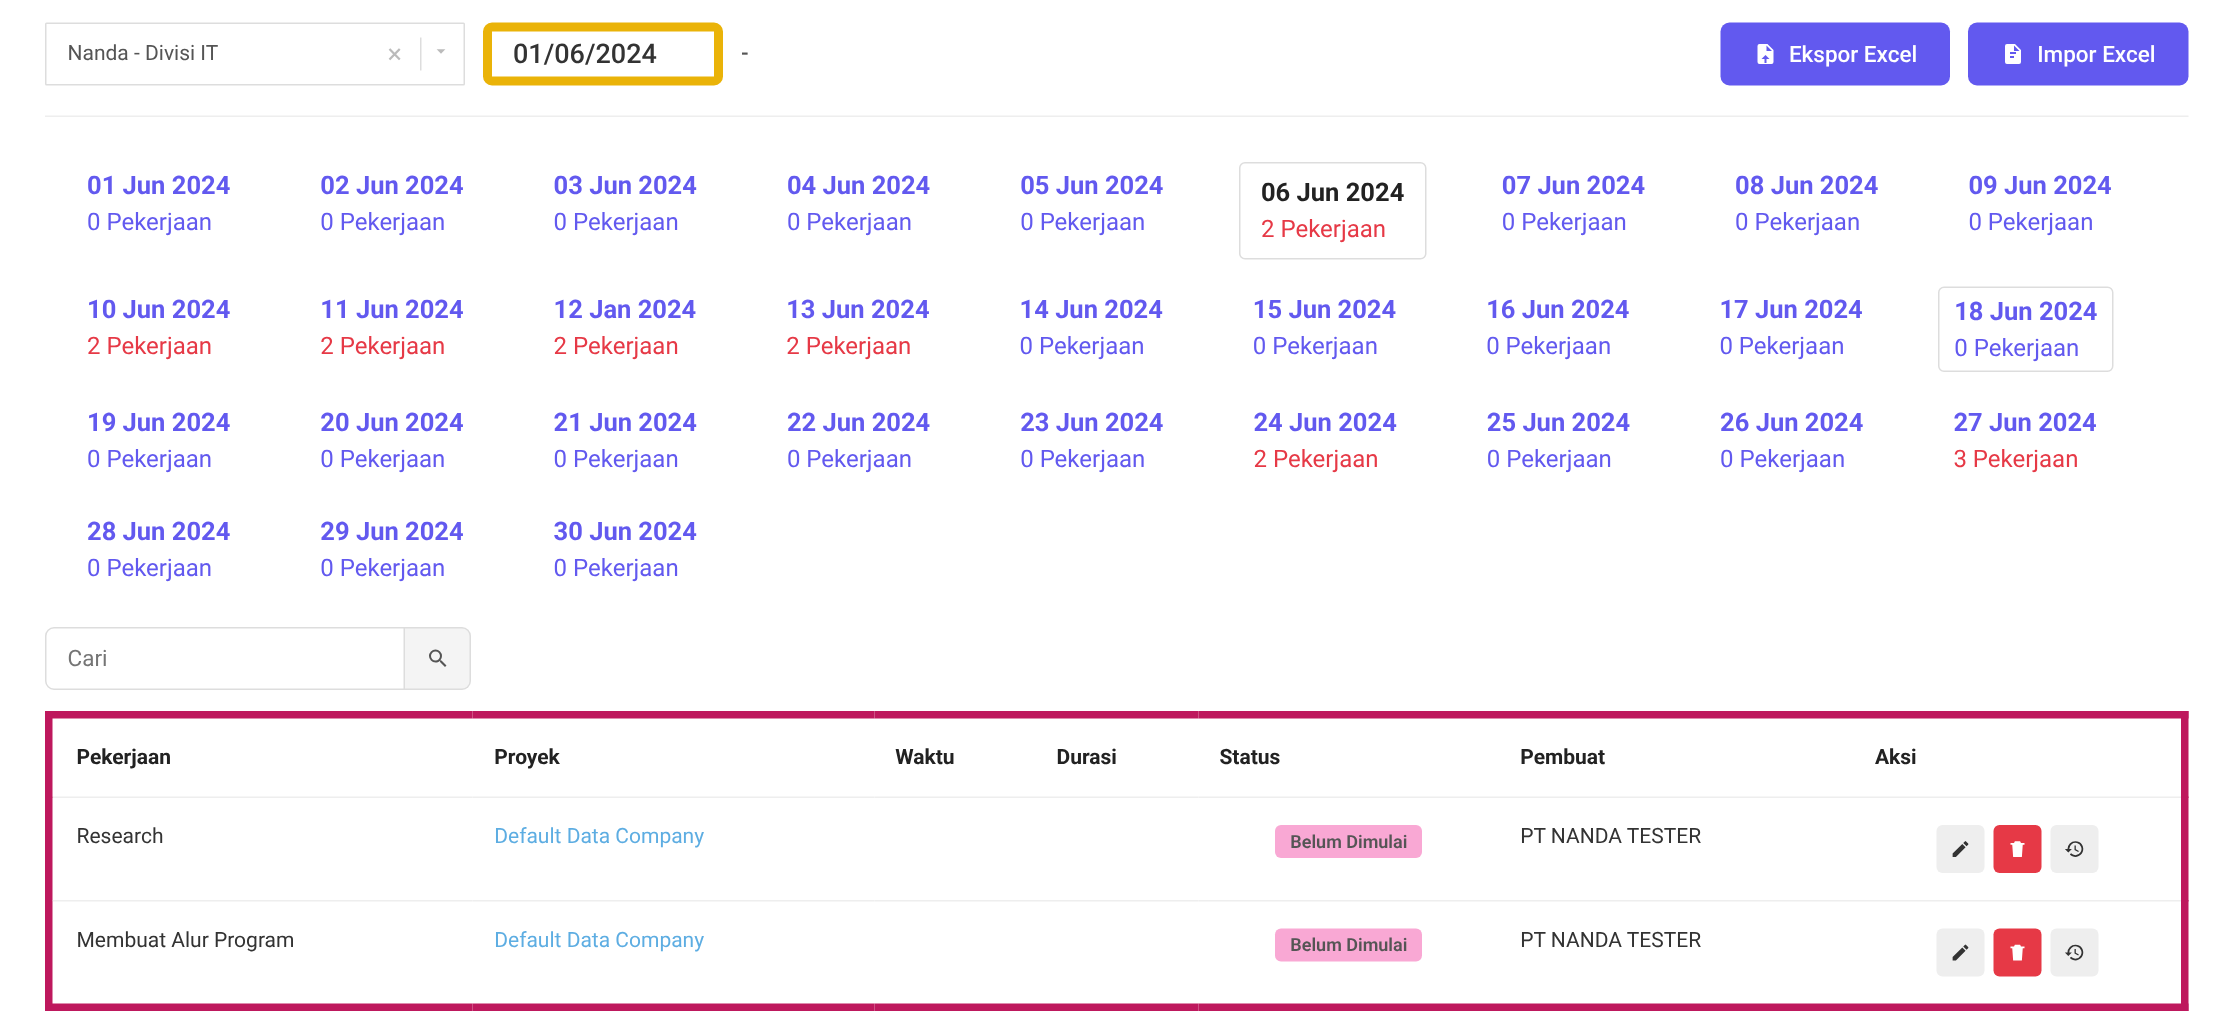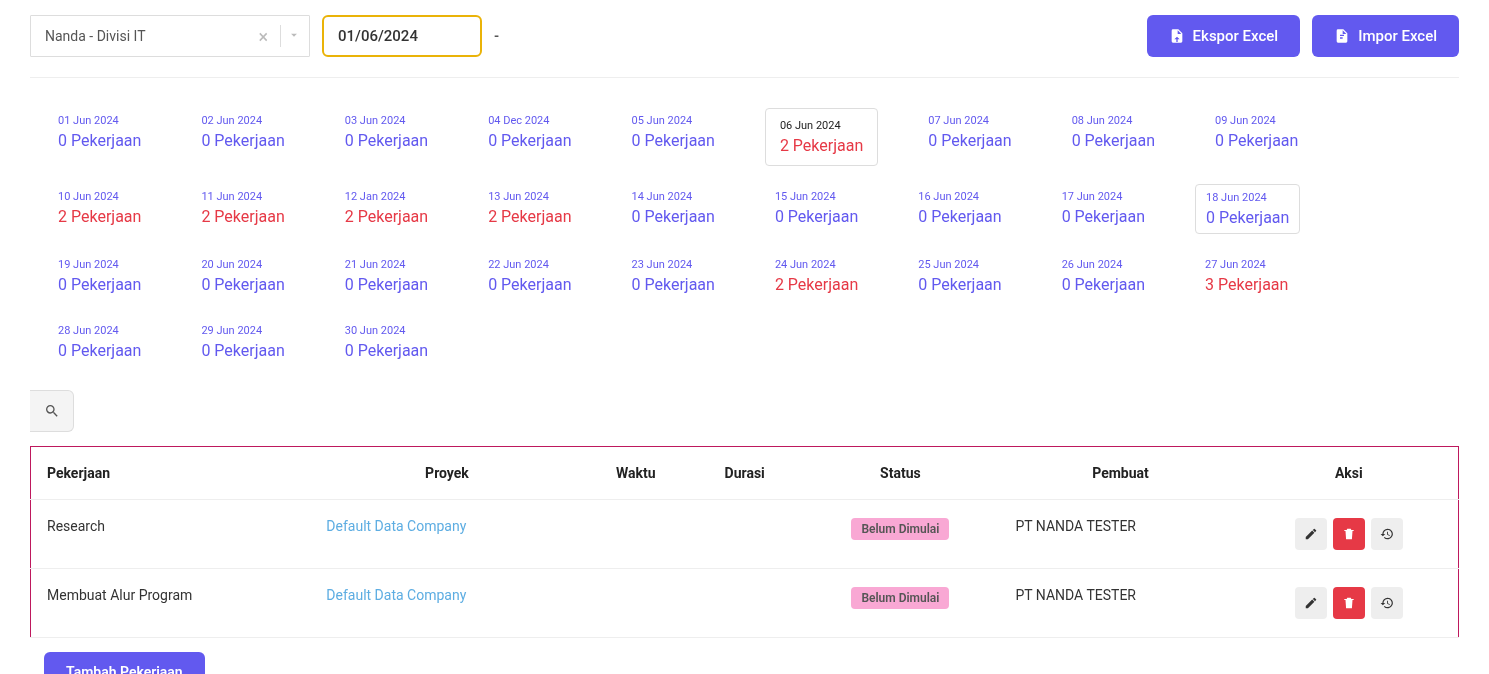--- a/index.html
+++ b/index.html
@@ -5,49 +5,49 @@
   * { box-sizing: border-box; margin: 0; padding: 0; font-family: -apple-system, BlinkMacSystemFont, "Segoe UI", Roboto, sans-serif; }
   body { background: #fff; color: #333; font-size: 14px; width: 1489px; }
   .container { padding: 15px 30px; }
 
   .topbar { display: flex; align-items: center; gap: 12px; padding-bottom: 20px; border-bottom: 1px solid #eee; position: relative; }
   .select-box { display: flex; align-items: center; border: 1px solid #ddd; border-radius: 1px; height: 42px; padding: 0 8px 0 14px; min-width: 280px; color: #555; }
   .select-box .text { flex: 1; }
   .select-box .clear { color: #bbb; font-size: 18px; cursor: pointer; padding: 0 6px; }
   .select-box .divider { width: 1px; height: 22px; background: #ddd; margin: 0 6px; }
   .select-box .chev { color: #bbb; }
-  .date-input { border: 2px solid #eab308; border-radius: 6px; height: 42px; padding: 0 14px; width: 160px; color: #333; font-weight: 500; font-size: 15px; }
+  .date-input { border: 6px solid #eab308; border-radius: 6px; height: 42px; padding: 0 14px; width: 160px; color: #333; font-weight: 500; font-size: 18px; }
   .date-sep { color: #555; font-weight: 600; }
   .spacer { flex: 1; }
   .btn-primary { background: #6259ef; color: #fff; border: none; border-radius: 6px; height: 42px; padding: 0 22px; font-size: 15px; font-weight: 500; display: inline-flex; align-items: center; gap: 8px; cursor: pointer; }
   .btn-primary svg { width: 16px; height: 16px; fill: #fff; }
 
   .cal-grid { display: flex; flex-wrap: wrap; gap: 18px 40px; padding: 30px 18px 24px; }
   .cal-item { min-width: 100px; cursor: pointer; padding: 6px 10px; border-radius: 4px; }
-  .cal-date { color: #6259ef; font-weight: 400; font-size: 11px; }
+  .cal-date { color: #6259ef; font-weight: 700; font-size: 17px; }
   .cal-count { color: #6259ef; font-size: 16px; margin-top: 4px; }
   .cal-count.nonzero { color: #e63946; }
   .cal-item.selected { border: 1px solid #ddd; padding: 10px 14px; }
   .cal-item.selected .cal-date { color: #222; }
   .cal-item.hover { border: 1px solid #ddd; }
 
   .filters { display: flex; gap: 18px; padding: 0 0 14px; align-items: center; }
   .filter-select { border: 1px solid #ddd; border-radius: 6px; height: 42px; padding: 0 14px; min-width: 280px; display: flex; align-items: center; justify-content: space-between; color: #555; cursor: pointer; }
   .filter-select .chev { color: #888; }
   .filter-proj { border: 1px solid #ddd; border-radius: 6px; height: 42px; display: flex; align-items: center; min-width: 280px; color: #999; padding-left: 14px; }
   .filter-proj .divider { width: 1px; height: 22px; background: #ddd; margin: 0 10px; }
   .filter-proj .chev { color: #bbb; padding-right: 10px; }
   .search-wrap { display: flex; }
   .search-input { border: 1px solid #ddd; border-radius: 6px 0 0 6px; height: 42px; padding: 0 14px; width: 240px; color: #555; font-size: 15px; }
   .search-btn { border: 1px solid #ddd; border-left: none; background: #f4f4f4; border-radius: 0 6px 6px 0; height: 42px; width: 44px; display: flex; align-items: center; justify-content: center; cursor: pointer; }
   .search-btn svg { width: 16px; height: 16px; fill: #555; }
 
-  table { width: 100%; border-collapse: collapse; border: 1px solid #be185d; padding-left: 15px; }
+  table { width: 100%; border-collapse: collapse; border: 5px solid #be185d; padding-left: 15px; }
   th, td { padding: 18px 14px; text-align: left; border-bottom: 1px solid #eee; }
-  th { font-weight: 700; color: #222; text-align: center; }
+  th { font-weight: 700; color: #222; text-align: left; }
   th:first-child, td:first-child { text-align: left; padding-left: 16px; }
   td { color: #333; vertical-align: top; }
   td.link { color: #5dade2; cursor: pointer; }
   .badge { background: #f9a8d4; color: #555; font-size: 12px; font-weight: 600; padding: 4px 10px; border-radius: 4px; display: inline-block; }
   .actions { display: flex; gap: 6px; justify-content: center; }
   .icon-btn { width: 32px; height: 32px; border-radius: 4px; display: flex; align-items: center; justify-content: center; cursor: pointer; border: none; }
   .icon-btn.edit { background: #eee; }
   .icon-btn.del { background: #e63946; }
   .icon-btn.hist { background: #eee; }
   .icon-btn svg { width: 14px; height: 14px; }
@@ -98,21 +98,21 @@
       </div>
       <div class="cal-item">
         <div class="cal-date">02 Jun 2024</div>
         <div class="cal-count">0 Pekerjaan</div>
       </div>
       <div class="cal-item">
         <div class="cal-date">03 Jun 2024</div>
         <div class="cal-count">0 Pekerjaan</div>
       </div>
       <div class="cal-item">
-        <div class="cal-date">04 Dec 2024</div>
+        <div class="cal-date">04 Jun 2024</div>
         <div class="cal-count">0 Pekerjaan</div>
       </div>
       <div class="cal-item">
         <div class="cal-date">05 Jun 2024</div>
         <div class="cal-count">0 Pekerjaan</div>
       </div>
       <div class="cal-item selected">
         <div class="cal-date">06 Jun 2024</div>
         <div class="cal-count nonzero">2 Pekerjaan</div>
       </div>
@@ -209,20 +209,21 @@
         <div class="cal-count">0 Pekerjaan</div>
       </div>
       <div class="cal-item">
         <div class="cal-date">30 Jun 2024</div>
         <div class="cal-count">0 Pekerjaan</div>
       </div>
     </div>
 
   <div class="filters">
     <div class="search-wrap">
+      <input class="search-input" placeholder="Cari" style="">
       <button class="search-btn">
         <svg viewBox="0 0 24 24">
             <path d="M15.5 14h-.79l-.28-.27A6.471 6.471 0 0 0 16 9.5 6.5 6.5 0 1 0 9.5 16c1.61 0 3.09-.59 4.23-1.57l.27.28v.79l5 4.99L20.49 19l-4.99-5zm-6 0C7.01 14 5 11.99 5 9.5S7.01 5 9.5 5 14 7.01 14 9.5 11.99 14 9.5 14z"></path>
           </svg>
       </button>
     </div>
   </div>
 
   <table>
     <thead>

